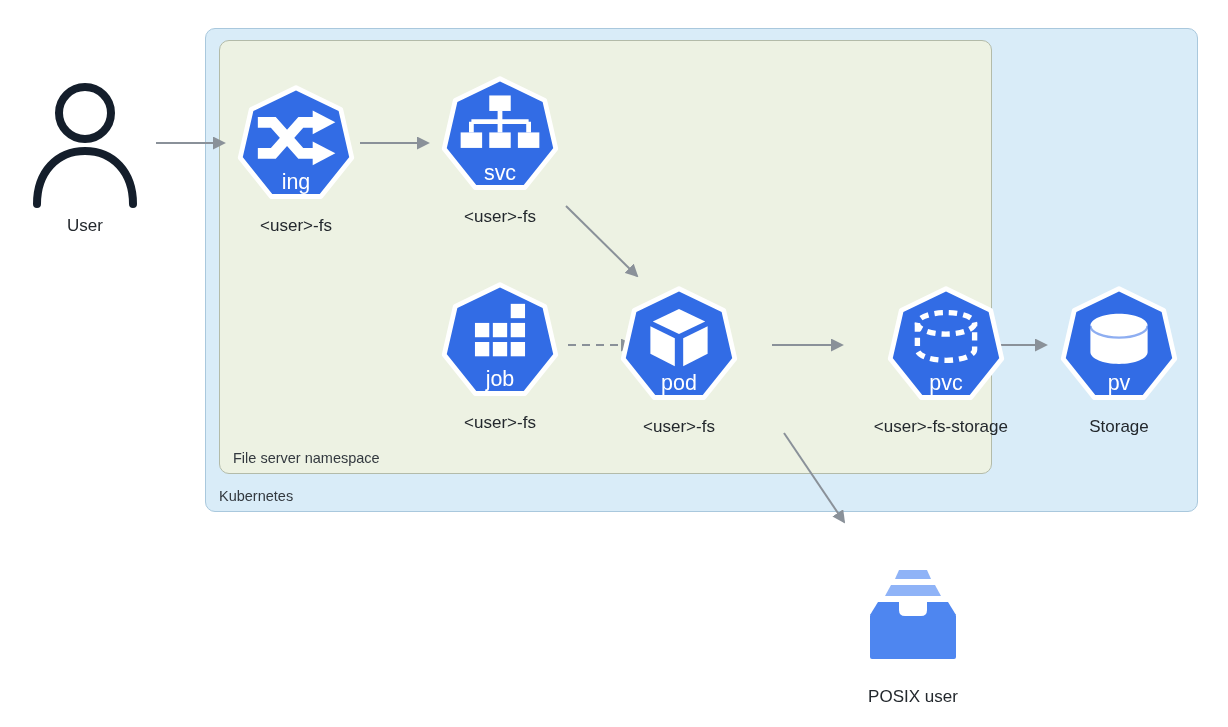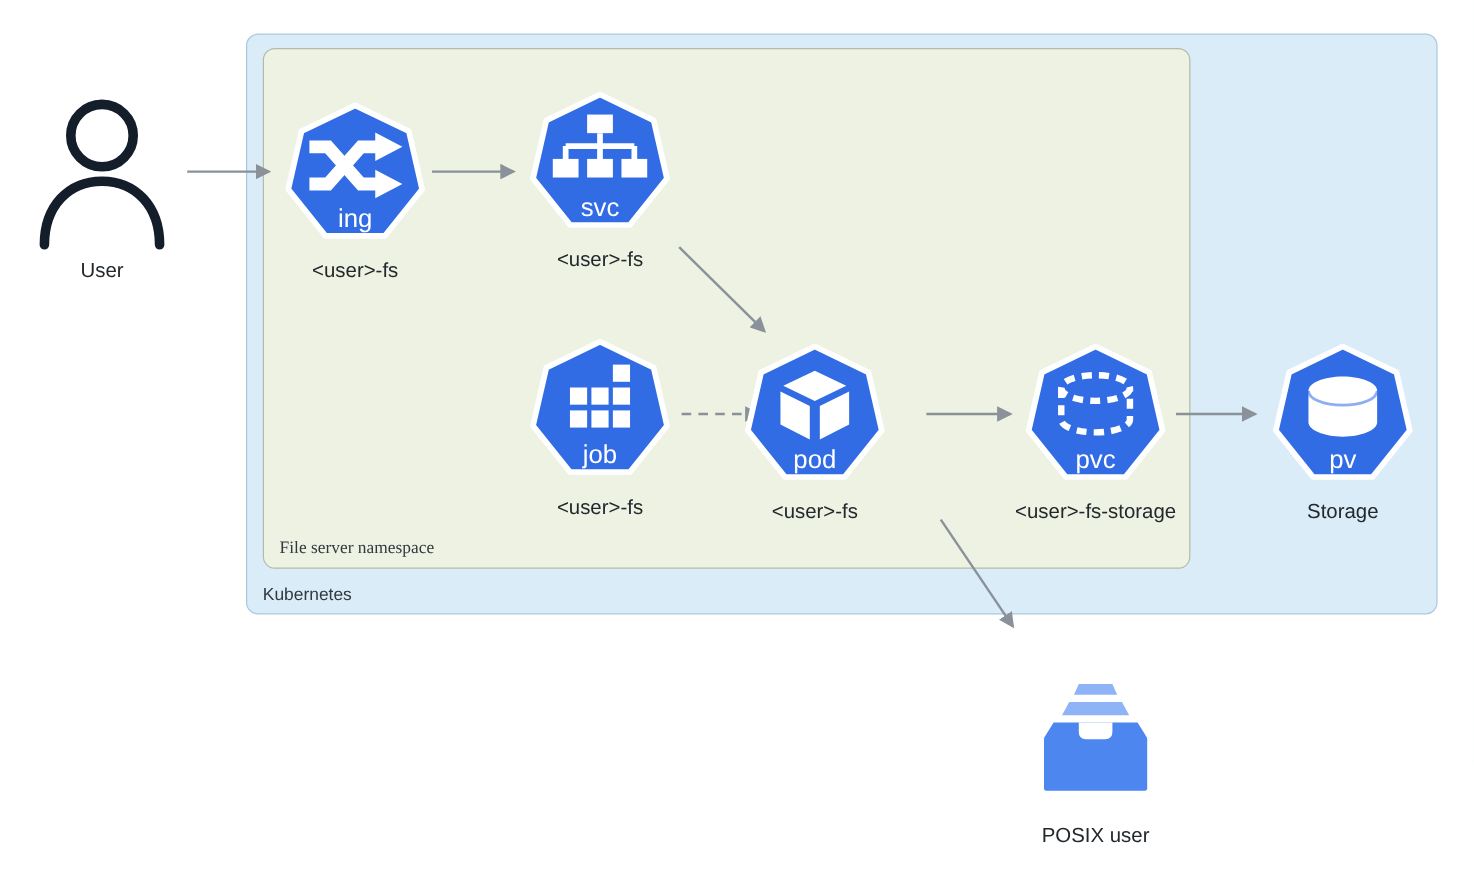--- a/index.html
+++ b/index.html
@@ -13,21 +13,21 @@
   .k8s-box {
     position:absolute; left:205px; top:28px; width:991px; height:482px;
     background: var(--k8s-box-fill, #d9ecf8);
     border:1px solid var(--k8s-box-border, #a9c8dd);
     border-radius:10px; z-index:1;
   }
   .ns-box {
     position:absolute; left:219px; top:40px; width:771px; height:432px;
     background: var(--ns-box-fill, #edf2e3);
     border:1px solid var(--ns-box-border, #b3bba9);
-    border-radius:10px; z-index:2;font-family:Liberation Serif, serif;
+    border-radius:10px; z-index:2;
   }
   .box-label {
     position:absolute; left:13px; bottom:7px;
     font-size:14.5px; color:#33393f; white-space:nowrap;
   }
   
   .arrows { position:absolute; left:0; top:0; width:1228px; height:727px; z-index:3; pointer-events:none; }
   .edge { stroke: var(--arrow-gray, #8a9199); stroke-width:2; fill:none; marker-end:url(#ah); }
   .edge.dashed { stroke-dasharray:8 6; }
   .ahfill { fill: var(--arrow-gray, #8a9199); }
@@ -138,21 +138,21 @@
       <g>
         <polygon class="gfill" points="52,21 74,31.5 52,42 30,31.5"></polygon>
         <polygon class="gfill" points="28,35.5 48.5,45.5 48.5,69 28,58.5"></polygon>
         <polygon class="gfill" points="76,35.5 55.5,45.5 55.5,69 76,58.5"></polygon>
       </g>
       <text x="52" y="89">pod</text>
     </svg>
     <div class="caption">&lt;user&gt;-fs</div>
   </div>
 
-  <div class="node" style="left:818px; top:284px;">
+  <div class="node" style="left:818px; top:284px;align-items:flex-end;">
     <svg class="hepta" viewBox="0 0 104 104">
       <polygon class="body" points="52,4 89.5,22.1 98.8,62.7 72.8,95.2 31.2,95.2 5.2,62.7 14.5,22.1"></polygon>
       <g>
         <ellipse class="dash" cx="52" cy="33" rx="24" ry="9"></ellipse>
         <path class="dash" d="M28,33 V55 C28,60 38.7,64 52,64 C65.3,64 76,60 76,55 V33"></path>
       </g>
       <text x="52" y="89">pvc</text>
     </svg>
     <div class="caption">&lt;user&gt;-fs-storage</div>
   </div>

